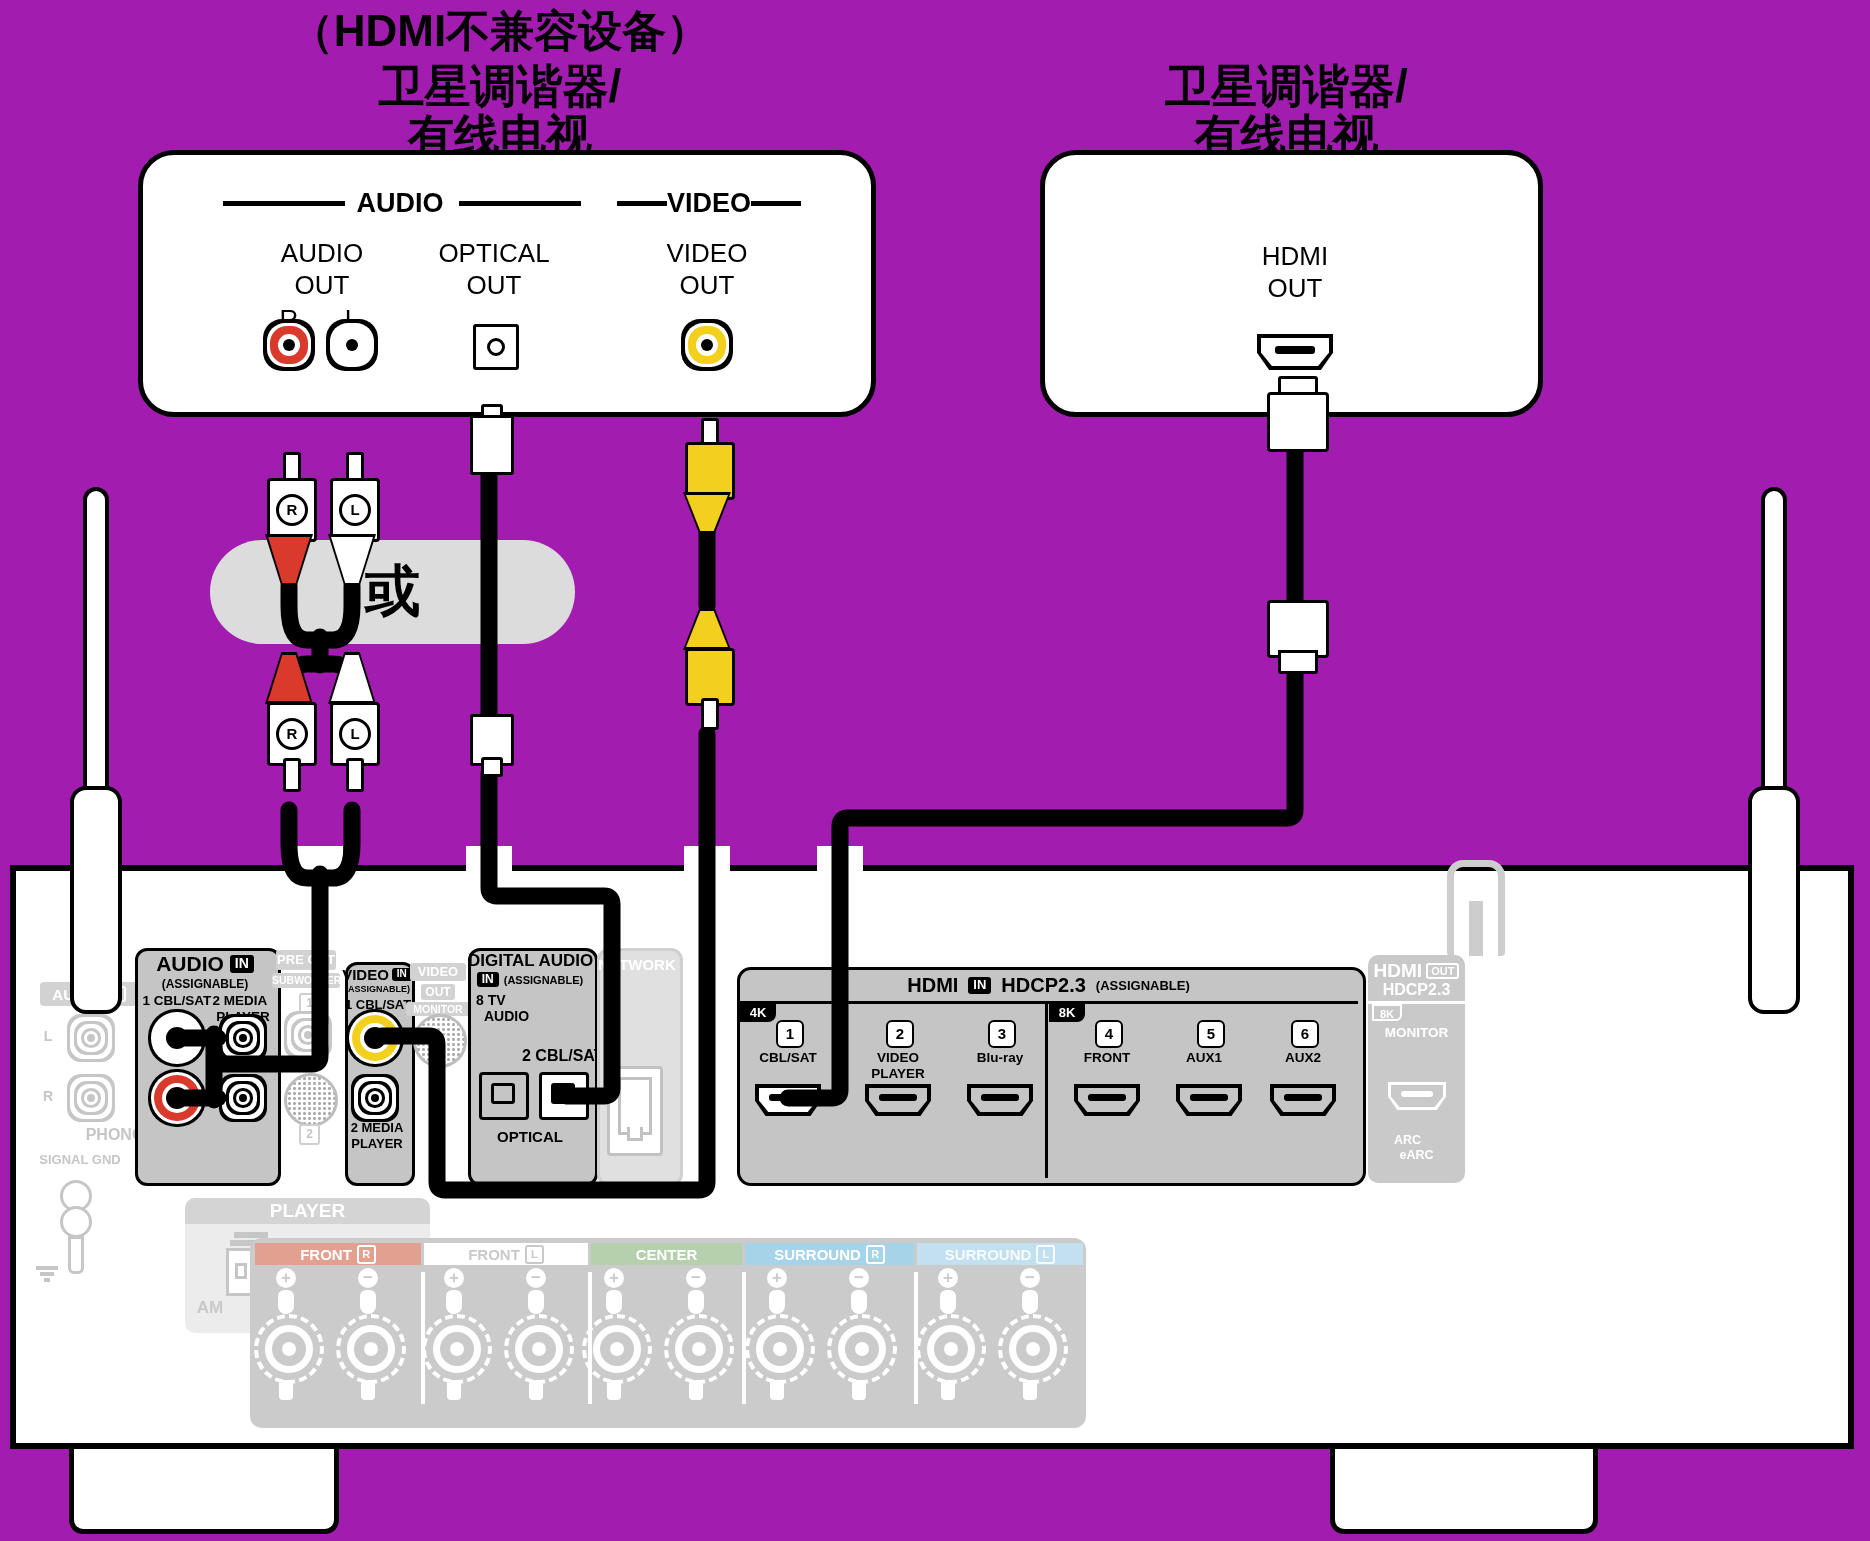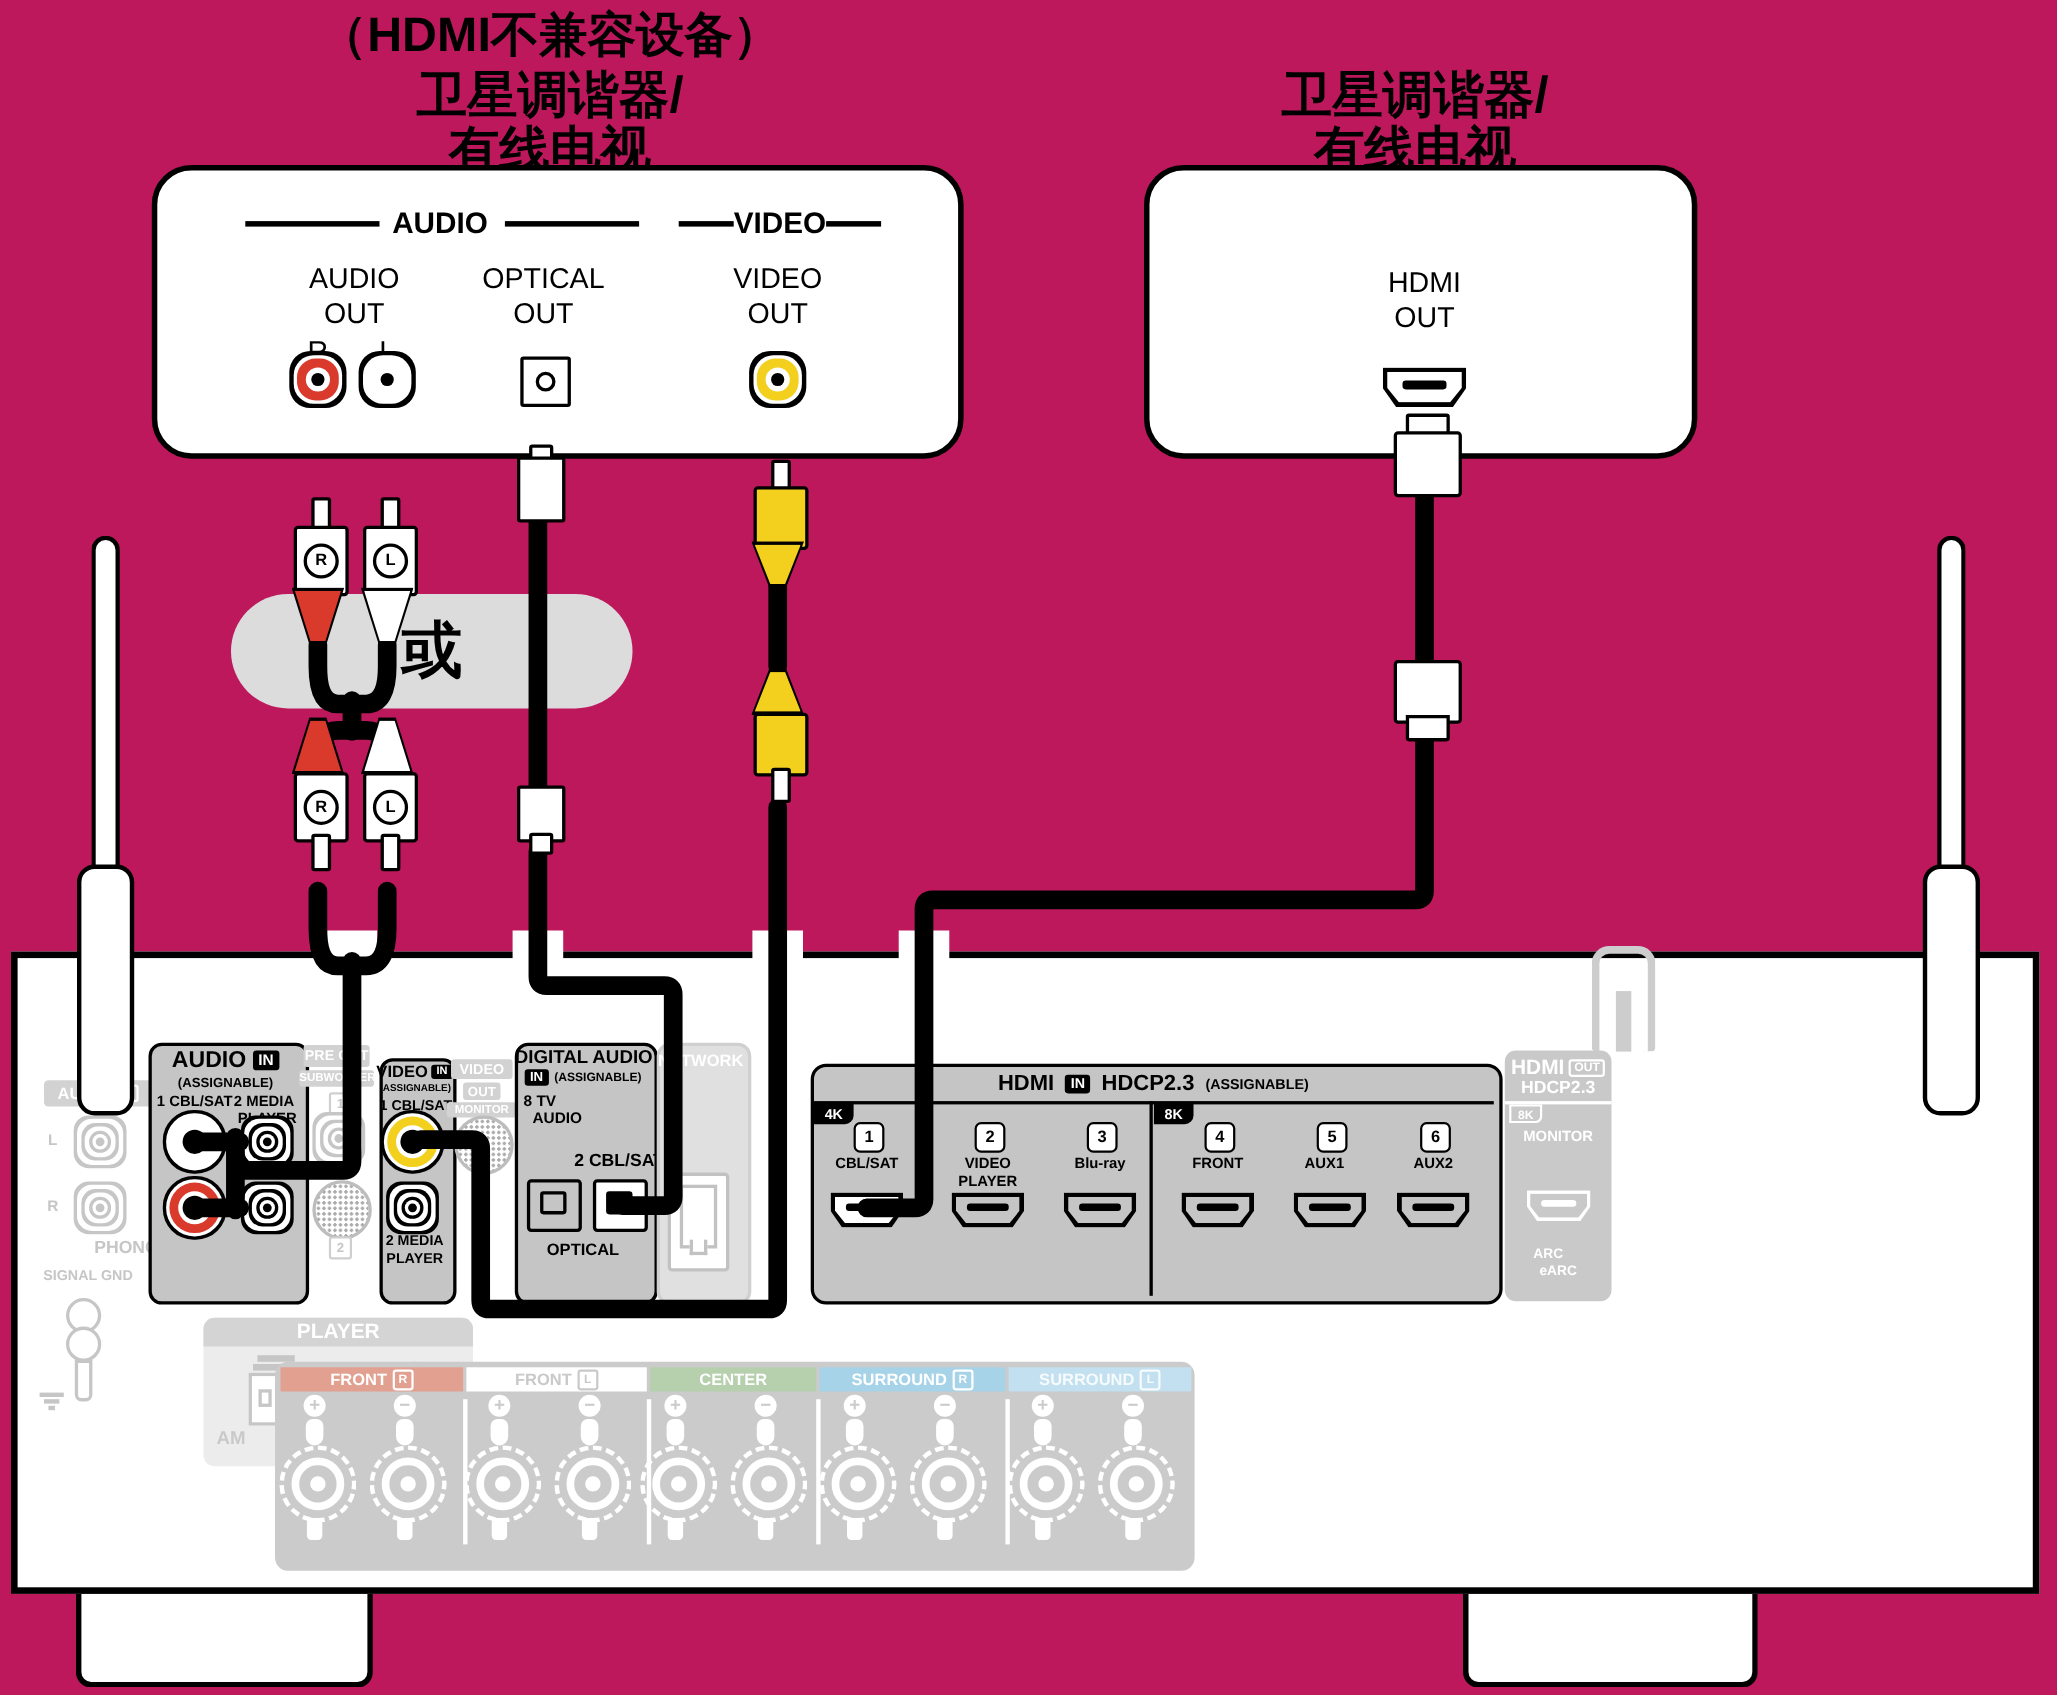--- a/index.html
+++ b/index.html
@@ -1,16 +1,16 @@
 <!DOCTYPE html>
 <html><head>
 <meta charset="utf-8">
 <style>
   html,body{margin:0;padding:0;background:#fff}
-  #stage{position:relative;width:1870px;height:1541px;overflow:hidden;background:#be185d;
+  #stage{position:relative;width:1870px;height:1541px;overflow:hidden;background:#a21caf;
          font-family:"Liberation Sans","DejaVu Sans",sans-serif;color:#000}
   .abs{position:absolute}
   .t{position:absolute;font-weight:bold;text-align:center;white-space:nowrap}
   .tn{position:absolute;text-align:center;white-space:nowrap}
   .line{position:absolute;background:#000;height:5px}
   .box{position:absolute;border:5px solid #000;border-radius:36px;background:#fff}
   .panel{position:absolute;background:#c5c5c5;border:3px solid #000;border-radius:12px}
   .fpanel{position:absolute;background:#e0e0e0;border:3px solid #d0d0d0;border-radius:12px}
   .chip{position:absolute;background:#d2d2d2;color:#fff;font-weight:bold;text-align:center;border-radius:3px}
   .bdg{display:inline-block;background:#000;color:#fff;font-weight:bold;border-radius:3px;padding:0 5px;line-height:1.25}

